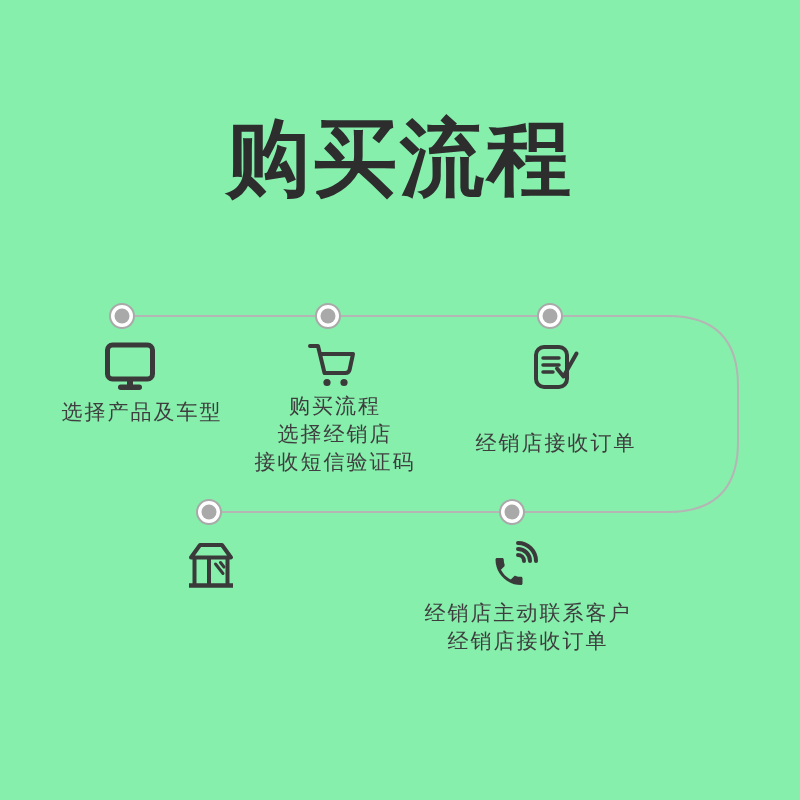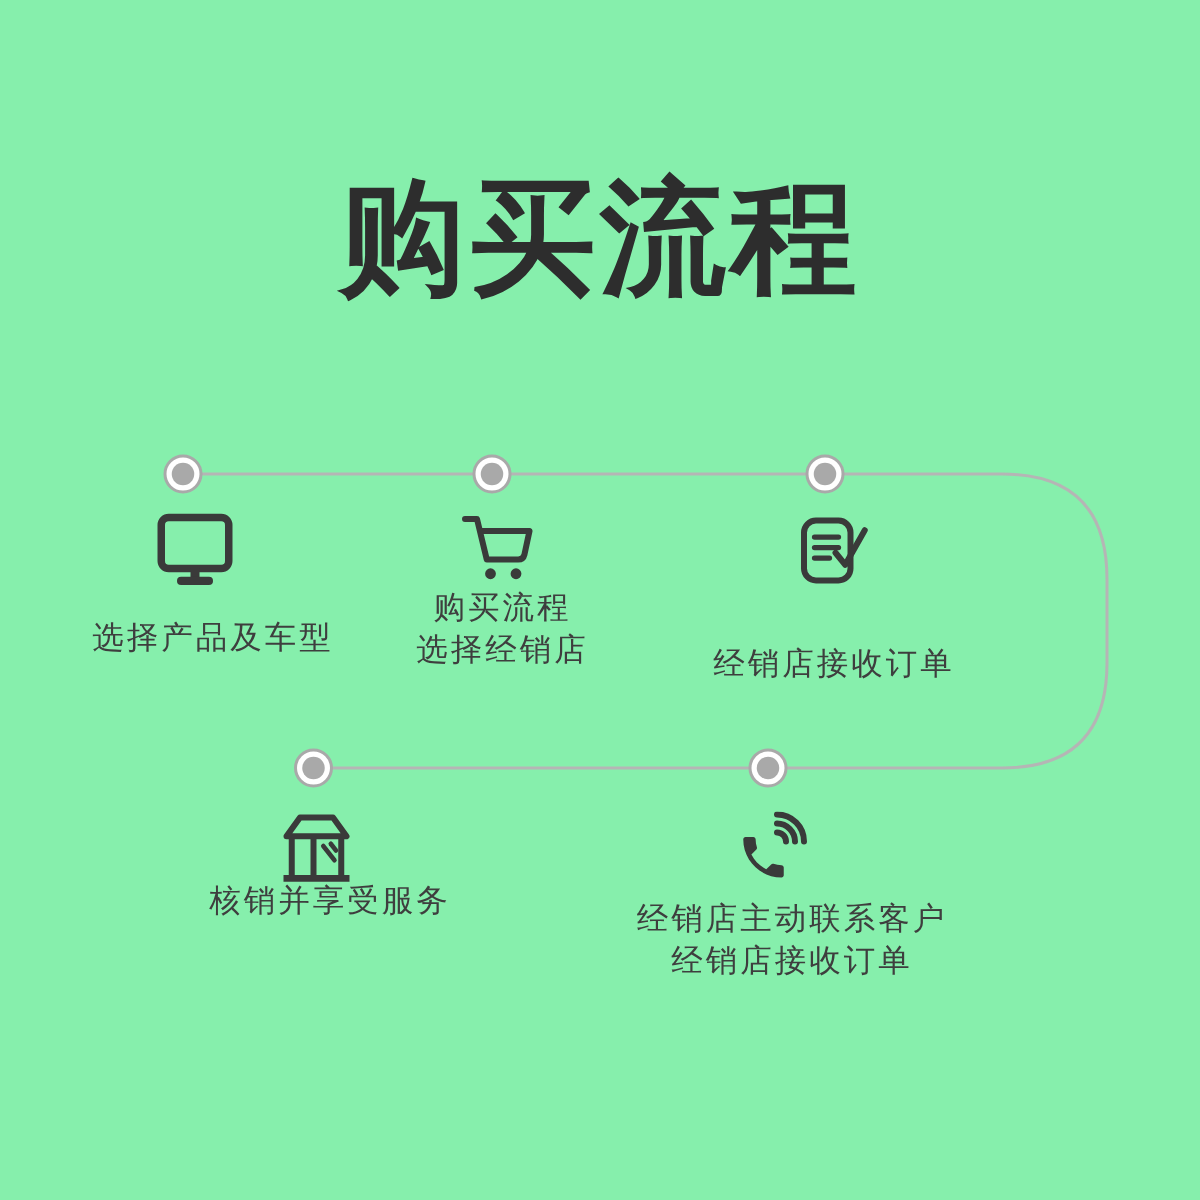--- a/index.html
+++ b/index.html
@@ -12,21 +12,21 @@
     font-size:84px; line-height:92px; font-weight:700; color:#2d2d2d;
     letter-spacing:3px; white-space:nowrap;
   }
   .flow-svg { position:absolute; left:0; top:0; }
   .icon { position:absolute; }
   .step-label {
     position:absolute; transform:translateX(-50%); text-align:center;
     font-size:21px; line-height:28px; color:#3e3e3e; letter-spacing:2px;
     white-space:nowrap;
   }
-  .label-1 { left:142px; top:412px; }
+  .label-1 { left:142px; top:398px; }
   .label-2 { left:335px; top:392px; }
   .label-3 { left:556px; top:392px;margin-top:37px; }
   .label-4 { left:220px; top:587px; }
   .label-5 { left:528px; top:587px;margin-top:12px; }
 </style>
 </head>
 <body>
 
 <div class="canvas">
 
@@ -94,25 +94,25 @@
     <path d="M28 8  A12 12 0 0 1 40 20" fill="none" stroke="#3a3a3a" stroke-width="4" stroke-linecap="round"></path>
     <path d="M28 2  A18 18 0 0 1 46 20" fill="none" stroke="#3a3a3a" stroke-width="4" stroke-linecap="round"></path>
   </svg>
 
   <div class="step-label label-1">
     <div>选择产品及车型</div>
   </div>
   <div class="step-label label-2">
     <div>购买流程</div>
     <div>选择经销店</div>
+    <div>接收短信验证码</div>
   </div>
   <div class="step-label label-3">
     <div>经销店接收订单</div>
   </div>
   <div class="step-label label-4">
-    <div>核销并享受服务</div>
   </div>
   <div class="step-label label-5">
     <div>经销店主动联系客户</div>
     <div>经销店接收订单</div>
   </div>
 
 </div>
 
 </body></html>

